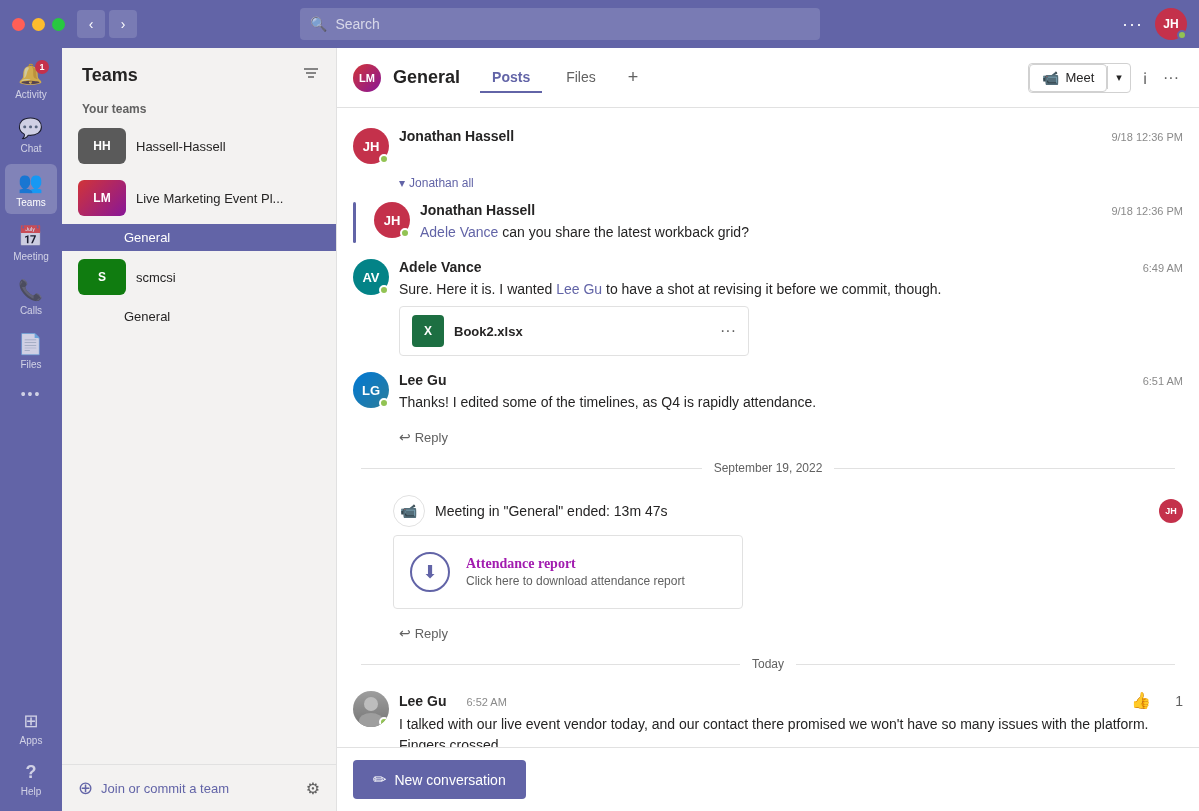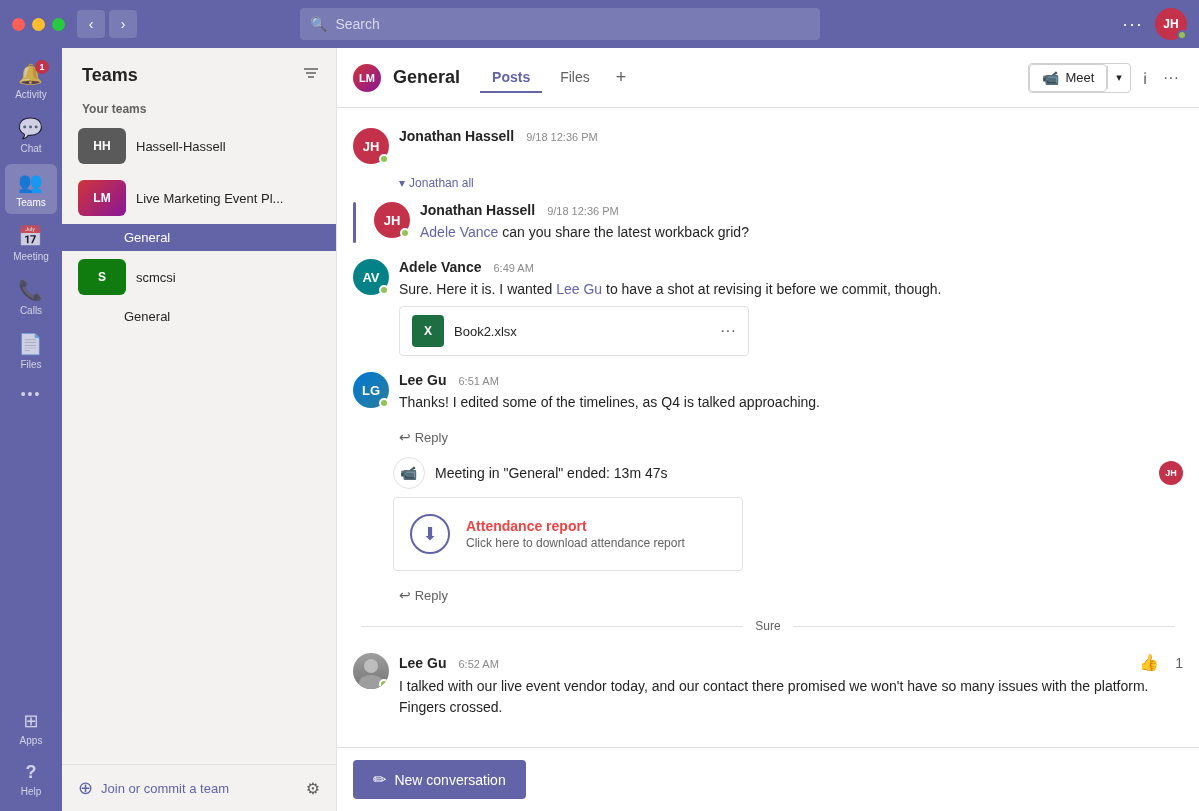--- a/index.html
+++ b/index.html
@@ -269,21 +269,21 @@
       font-weight: 600;
     }
     .channel-name {
       font-size: 18px;
       font-weight: 700;
       color: #252424;
     }
     .chat-header-tabs {
       display: flex;
       align-items: center;
-      gap: 6px;
+      gap: 12px;
       margin-left: 8px;
     }
     .chat-tab {
       font-size: 14px;
       color: #616161;
       padding: 6px 12px;
       cursor: pointer;
       border-bottom: 2px solid transparent;
     }
     .chat-tab.active {
@@ -361,22 +361,23 @@
       border-radius: 50%;
       border: 2px solid white;
       position: absolute;
       bottom: 0; right: 0;
     }
 
     .msg-content { flex: 1; }
     .msg-header {
       display: flex;
       align-items: baseline;
-      gap: 12px;
+      gap: 20px;
       margin-bottom: 4px;
+      justify-content: space-between;
     }
     .msg-author {
       font-size: 14px;
       font-weight: 600;
       color: #252424;
     }
     .msg-time {
       font-size: 11px;
       color: #8a8a8a;
     }
@@ -438,21 +439,21 @@
       background: #1d6f42;
       border-radius: 4px;
       display: flex; align-items: center; justify-content: center;
       color: white;
       font-size: 12px;
       font-weight: bold;
     }
     .file-name {
       font-size: 13px;
       color: #252424;
-      font-weight: 400;
+      font-weight: 700;
     }
     .file-more {
       margin-left: auto;
       color: #616161;
       font-size: 16px;
       cursor: pointer;
     }
 
     
     .date-separator {
@@ -518,21 +519,22 @@
       width: 40px; height: 40px;
       border: 2px solid #6264a7;
       border-radius: 50%;
       display: flex; align-items: center; justify-content: center;
       color: #6264a7;
       font-size: 18px;
     }
     .attendance-title {
       font-size: 14px;
       font-weight: 600;
-      color: #ef4444;
+      color: #a21caf;
+      font-family: Liberation Serif, serif;
     }
     .attendance-sub {
       font-size: 12px;
       color: #616161;
       margin-top: 2px;
     }
 
     
     .today-msg-group {
       padding: 8px 16px;
@@ -787,29 +789,34 @@
       <div class="message-group">
         <div class="msg-avatar av-lg">
           <span>LG</span>
           <div class="online-dot"></div>
         </div>
         <div class="msg-content">
           <div class="msg-header">
             <span class="msg-author">Lee Gu</span>
             <span class="msg-time">6:51 AM</span>
           </div>
-          <div class="msg-text">Thanks! I edited some of the timelines, as Q4 is talked approaching.</div>
+          <div class="msg-text">Thanks! I edited some of the timelines, as Q4 is rapidly attendance.</div>
         </div>
       </div>
 
       <div class="reply-btn">
         <span style="font-size:14px;">↩</span>
         <span>Reply</span>
       </div>
 
+      <div class="date-separator">
+        <div class="date-line"></div>
+        <span class="date-label">September 19, 2022</span>
+        <div class="date-line"></div>
+      </div>
 
       <div class="meeting-card">
         <div class="meeting-header">
           <div class="video-icon-circle">📹</div>
           <span class="meeting-title">Meeting in "General" ended: 13m 47s</span>
           <div class="meeting-avatar-sm">JH</div>
         </div>
         <div class="attendance-card">
           <div class="download-icon">⬇</div>
           <div>
@@ -819,21 +826,21 @@
         </div>
       </div>
 
       <div class="reply-btn">
         <span style="font-size:14px;">↩</span>
         <span>Reply</span>
       </div>
 
       <div class="date-separator">
         <div class="date-line"></div>
-        <span class="date-label">Sure</span>
+        <span class="date-label">Today</span>
         <div class="date-line"></div>
       </div>
 
       <div class="today-msg-group">
         <div class="msg-img-avatar">
           <div class="person-silhouette">
             <svg width="36" height="36" viewBox="0 0 36 36">
               <circle cx="18" cy="13" r="7" fill="#bdbdbd"></circle>
               <ellipse cx="18" cy="30" rx="12" ry="8" fill="#9e9e9e"></ellipse>
             </svg>

